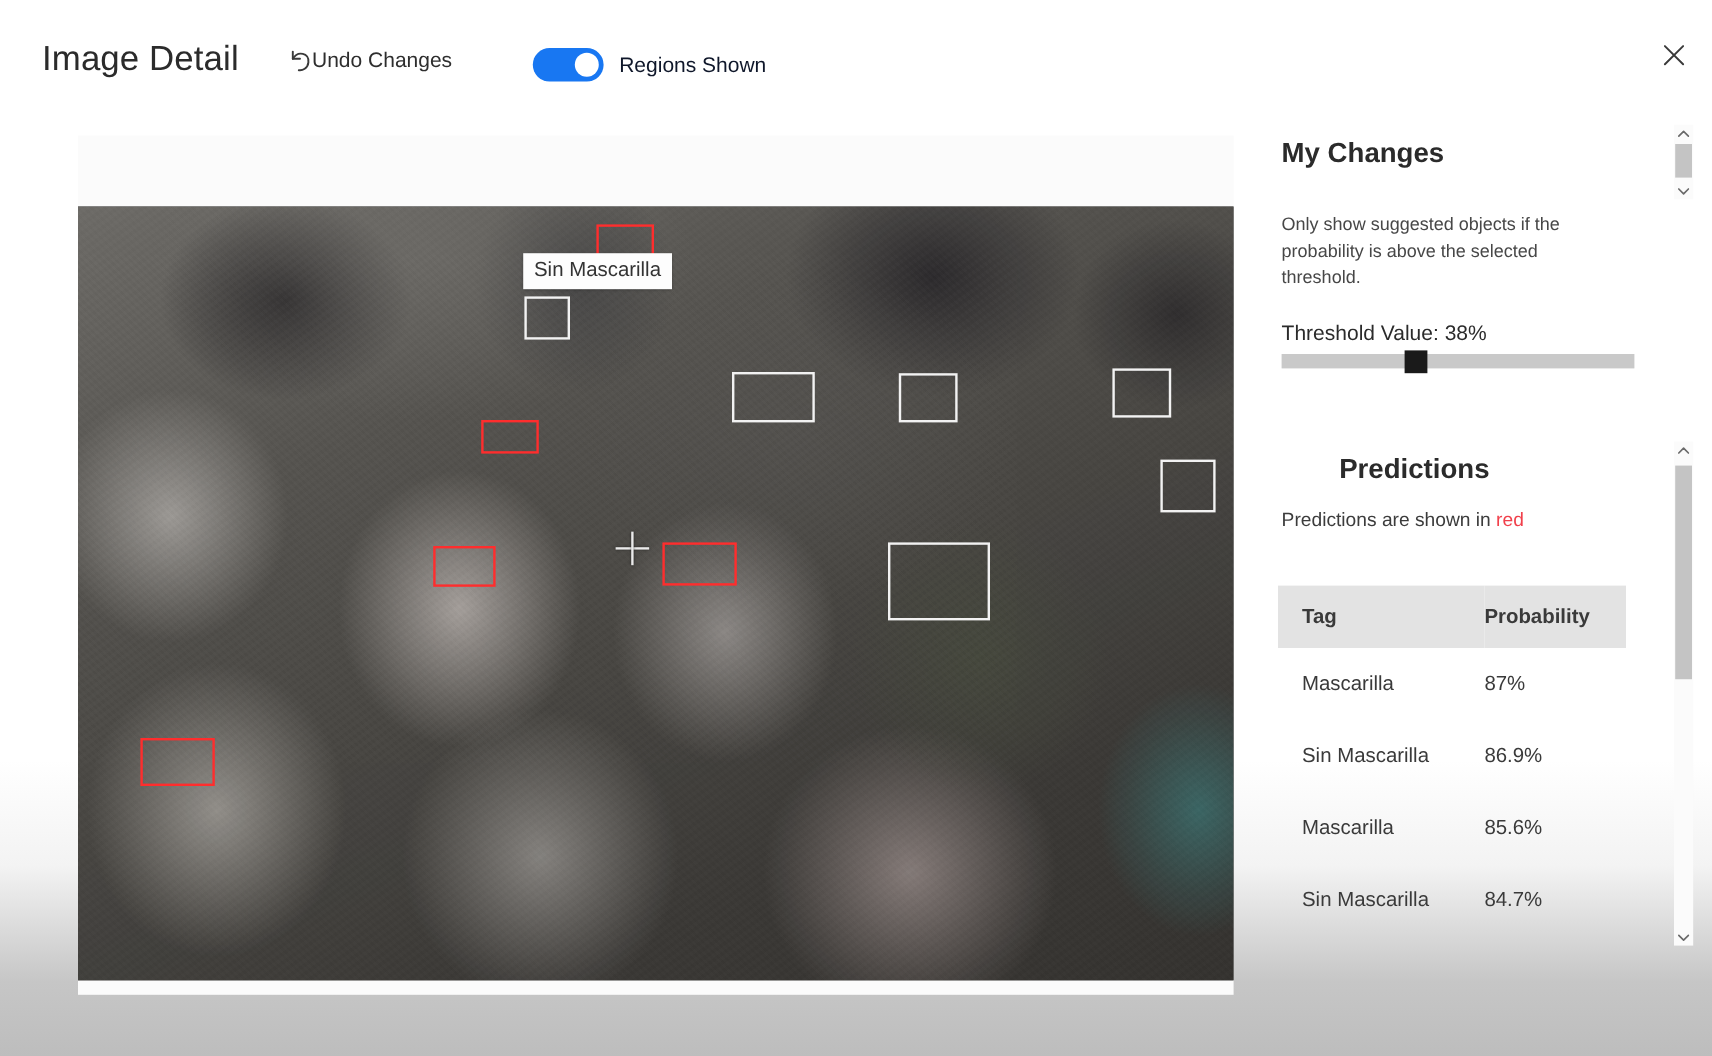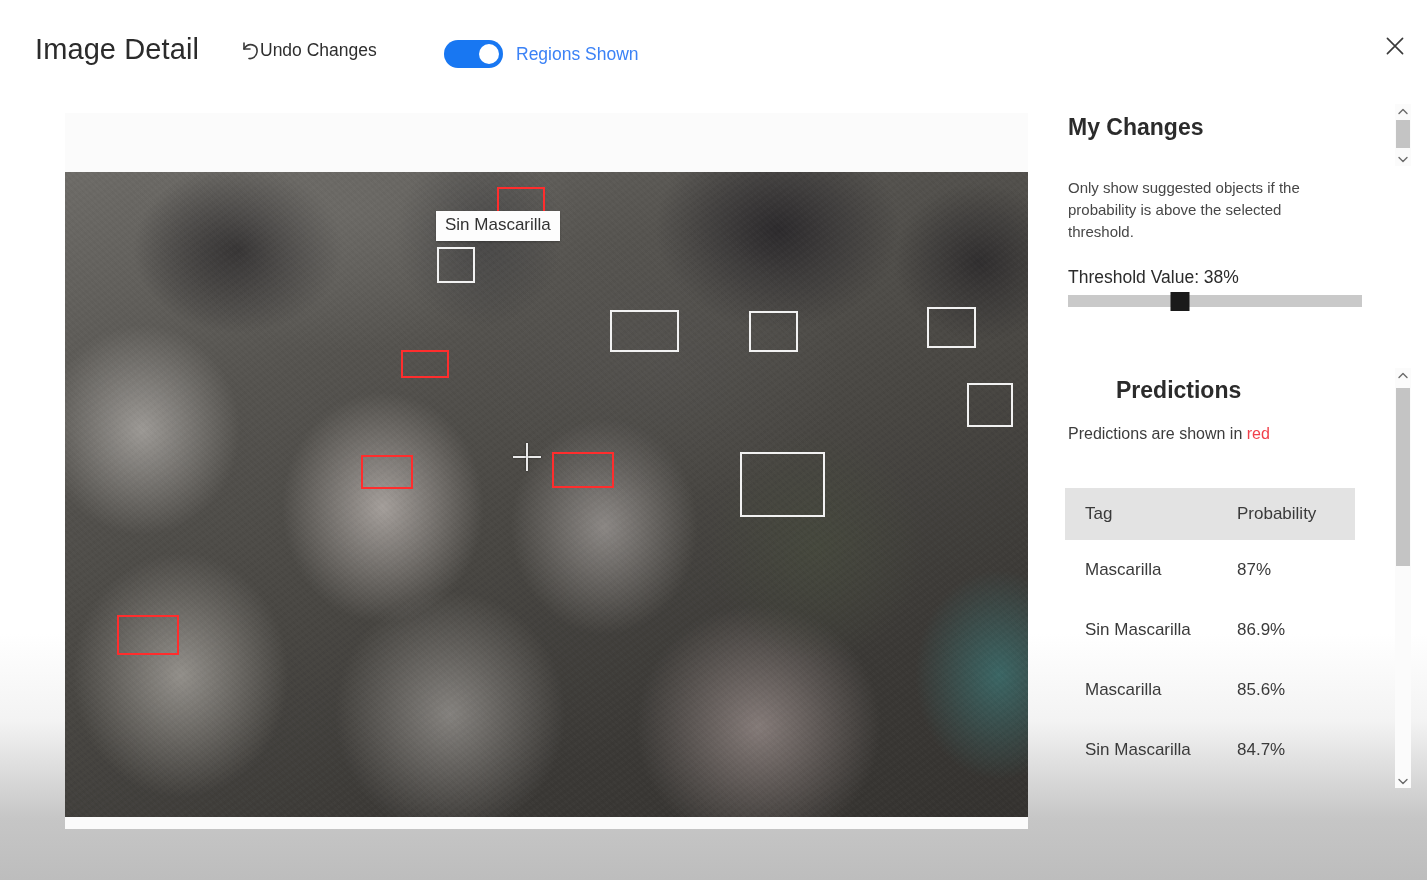--- a/index.html
+++ b/index.html
@@ -71,21 +71,21 @@
   }
   .toggle .knob {
     position: absolute;
     top: 4px; left: 35px;
     width: 20px; height: 20px;
     border-radius: 50%;
     background: #ffffff;
   }
   .toggle-label {
     font-size: 17.5px;
-    color: #3b82f6;
+    color: #0f172a;
   }
   .close-btn {
     position: absolute;
     right: 8px; top: 22px;
     width: 48px; height: 48px;
     display: flex;
     align-items: center;
     justify-content: center;
     cursor: pointer;
     color: #3a3a3a;
@@ -235,21 +235,21 @@
 
   .pred-table {
     position: absolute;
     left: 15px; top: 392px;
     width: 290px;
     border-collapse: collapse;
   }
   .pred-table th {
     background: #e3e3e3;
     text-align: left;
-    font-weight: 400;
+    font-weight: 700;
     font-size: 17px;
     color: #3a3a3a;
     padding: 16px 0 16px 20px;
   }
   .pred-table th.prob-col, .pred-table td.prob-col { padding-left: 0; width: 118px; }
   .pred-table td {
     font-size: 17px;
     color: #3a3a3a;
     padding: 20px 0 20px 20px;
     border: none;

